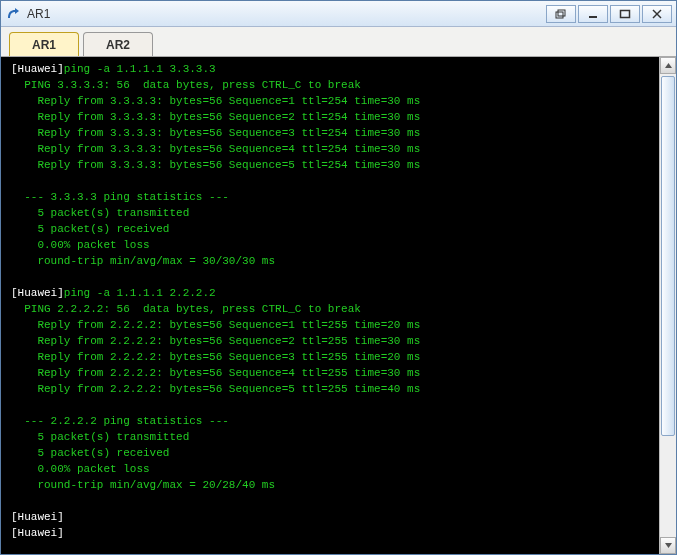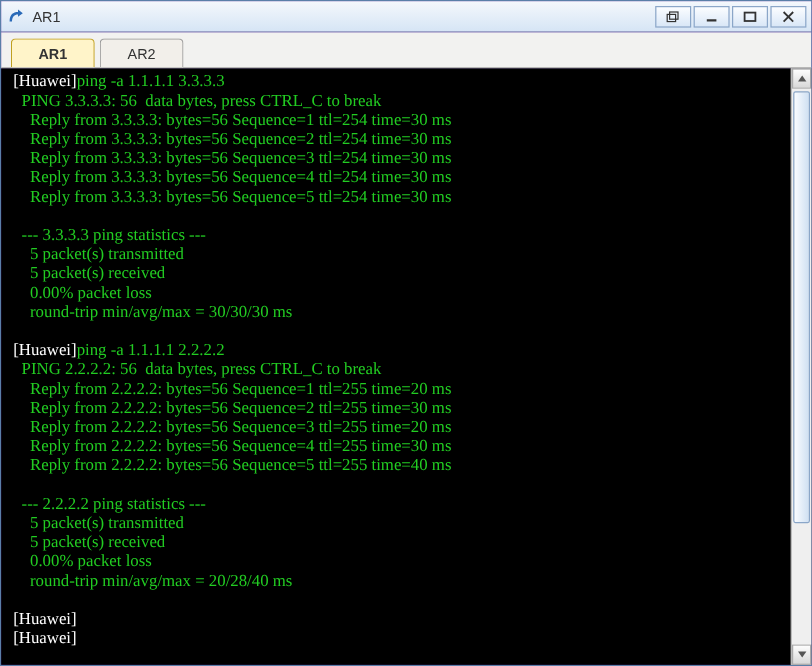--- a/index.html
+++ b/index.html
@@ -5,24 +5,24 @@
     * { margin:0; padding:0; box-sizing:border-box; }
     body { font-family: Tahoma, sans-serif; font-size:12px; background:#d4d0c8; }
     .window { width:677px; height:555px; border:1px solid #5a7ea8; background:#4c1d95; display:flex; flex-direction:column; box-shadow:0 2px 6px rgba(0,0,0,.3); }
     .titlebar { height:26px; background:linear-gradient(#f4f8fc,#d6e5f5); border-bottom:1px solid #a8b8d0; display:flex; align-items:center; padding:0 4px; }
     .titlebar .app-icon { width:16px; height:16px; margin-right:6px; display:inline-flex; align-items:center; justify-content:center; color:#2a6ab8; font-weight:bold; font-size:13px; }
     .titlebar .title { flex:1; color:#333; font-size:12px; }
     .titlebar .win-btns { display:flex; gap:0; }
     .titlebar .win-btn { width:30px; height:18px; border:1px solid #8aa6c8; background:linear-gradient(#fbfdff,#d9e7f7); display:flex; align-items:center; justify-content:center; cursor:pointer; margin-left:2px; }
     .titlebar .win-btn svg { display:block; }
     .tabbar { height:30px; background:#f2f2f0; border-bottom:1px solid #aaa; display:flex; align-items:flex-end; padding:0 8px; gap:4px; }
-    .tab { height:24px; min-width:70px; padding:0 14px; border:1px solid #999; border-bottom:none; border-radius:4px 4px 0 0; background:#f2efea; display:flex; align-items:center; justify-content:center; cursor:pointer; color:#333; }
+    .tab { height:24px; min-width:70px; padding:0 14px; border:1px solid #999; border-bottom:none; border-radius:4px 4px 0 0; background:#f2efea; display:flex; align-items:center; justify-content:center; cursor:pointer; color:#333;font-weight:bold; }
     .tab.active { background:#fff4c9; font-weight:bold; border-color:#c0a020; }
     .terminal-wrap { flex:1; display:flex; background:#000; min-height:0; }
-    .terminal { flex:1; padding:4px 6px 6px 10px; color:#22cc22; font-family:Liberation Serif, serif; font-size:14px; line-height:16px; white-space:pre; overflow:hidden; }
+    .terminal { flex:1; padding:4px 6px 6px 10px; color:#22cc22; font-family:Liberation Mono, monospace; font-size:11px; line-height:16px; white-space:pre; overflow:hidden; }
     .terminal .prompt { color:#ffffff; }
     .terminal .green { color:#22cc22; }
     .scrollbar { width:17px; background:#e8e8e8; border-left:1px solid #bbb; display:flex; flex-direction:column; }
     .sb-btn { height:17px; background:linear-gradient(#fdfdfd,#d8d8d8); border:1px solid #aaa; display:flex; align-items:center; justify-content:center; cursor:pointer; }
     .sb-track { flex:1; position:relative; background:#efefef; }
     .sb-thumb { position:absolute; left:1px; right:1px; height:360px; top:2px; background:linear-gradient(90deg,#fafcff,#cfe0f2); border:1px solid #8aa6c8; border-radius:2px; }
   </style>
 </head>
 <body>
 

